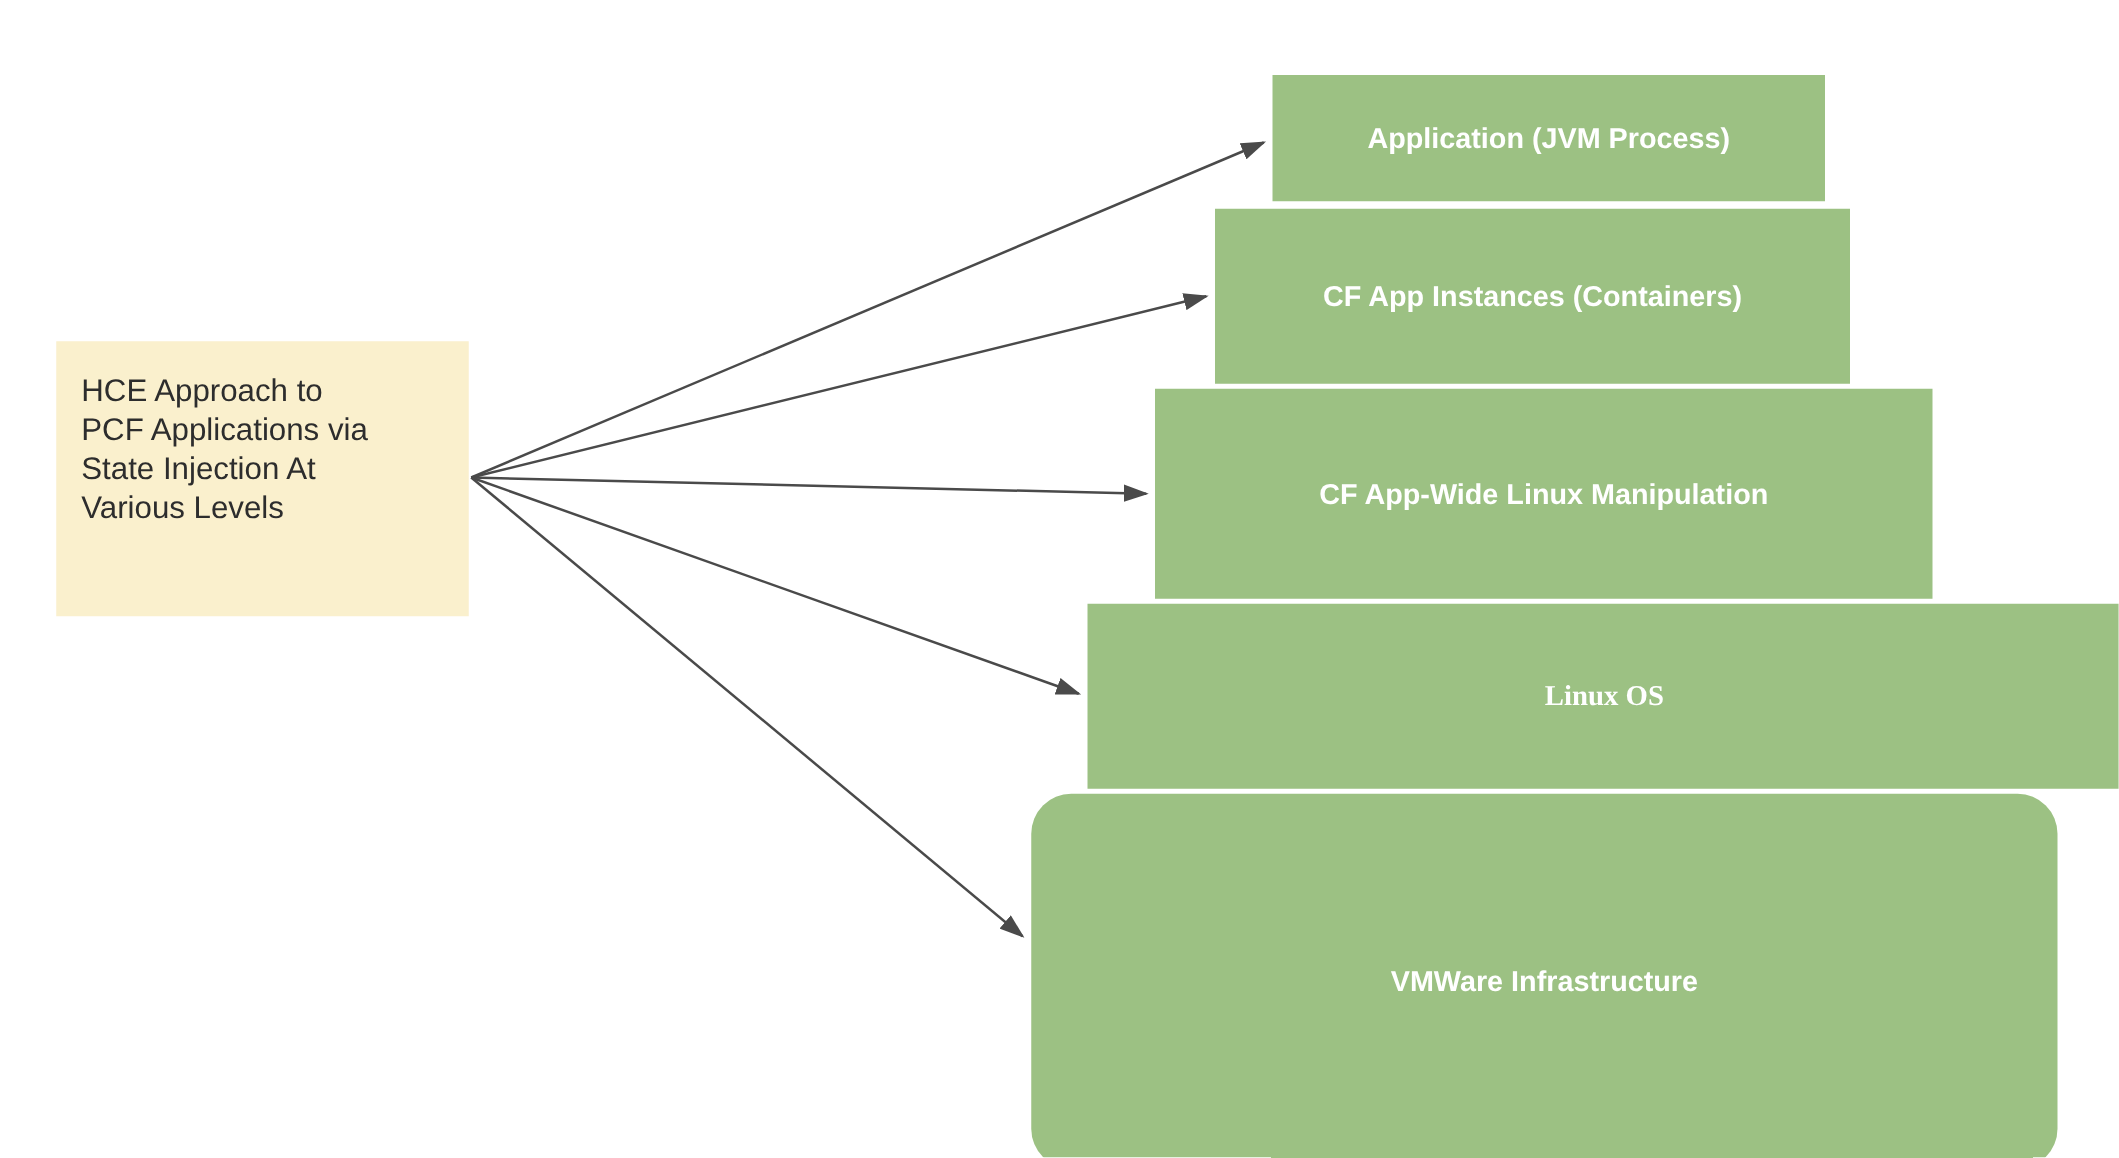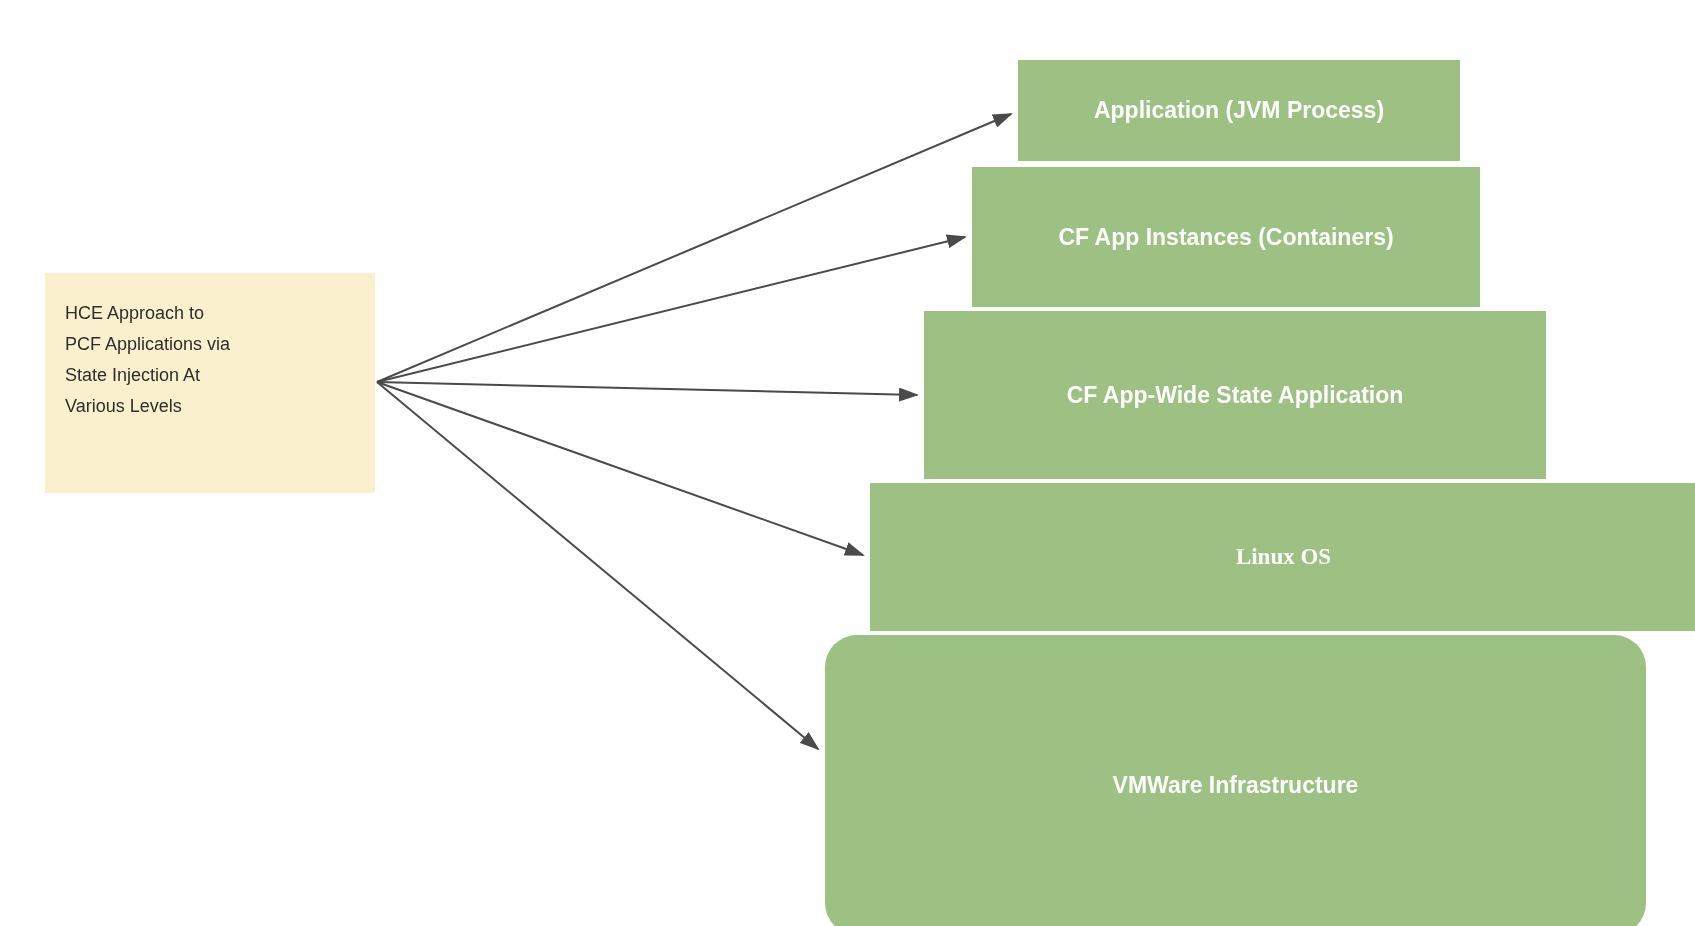--- a/index.html
+++ b/index.html
@@ -22,21 +22,21 @@
     position:absolute;left:0;top:0;width:1695px;height:926px;
     pointer-events:none;
   }
   .arrows line{stroke:var(--arrow);stroke-width:2;}
   .arrows .head{fill:var(--arrow);}
   .source-box{
     position:absolute;left:45px;top:273px;width:330px;height:220px;
     box-sizing:border-box;
     background:var(--source_fill);
     color:var(--source_text);
-    font-size:18px;line-height:31px;
+    font-size:25px;line-height:31px;
     padding:25px 10px 0 20px;
   }
   .source-box .line{white-space:nowrap;}
   .level-box{
     position:absolute;
     background:var(--level_fill);
     color:var(--level_text);
     display:flex;align-items:center;justify-content:center;
     font-size:23px;font-weight:bold;
     text-align:left;
@@ -72,21 +72,21 @@
     <div class="line">Various Levels</div>
   </div>
 
   <div class="level-box level-1">
     <span>Application (JVM Process)</span>
   </div>
   <div class="level-box level-2">
     <span>CF App Instances (Containers)</span>
   </div>
   <div class="level-box level-3">
-    <span>CF App-Wide State Application</span>
+    <span>CF App-Wide Linux Manipulation</span>
   </div>
   <div class="level-box level-4">
     <span>Linux OS</span>
   </div>
   <div class="level-box level-5">
     <span>VMWare Infrastructure</span>
   </div>
 
 </div>
 

